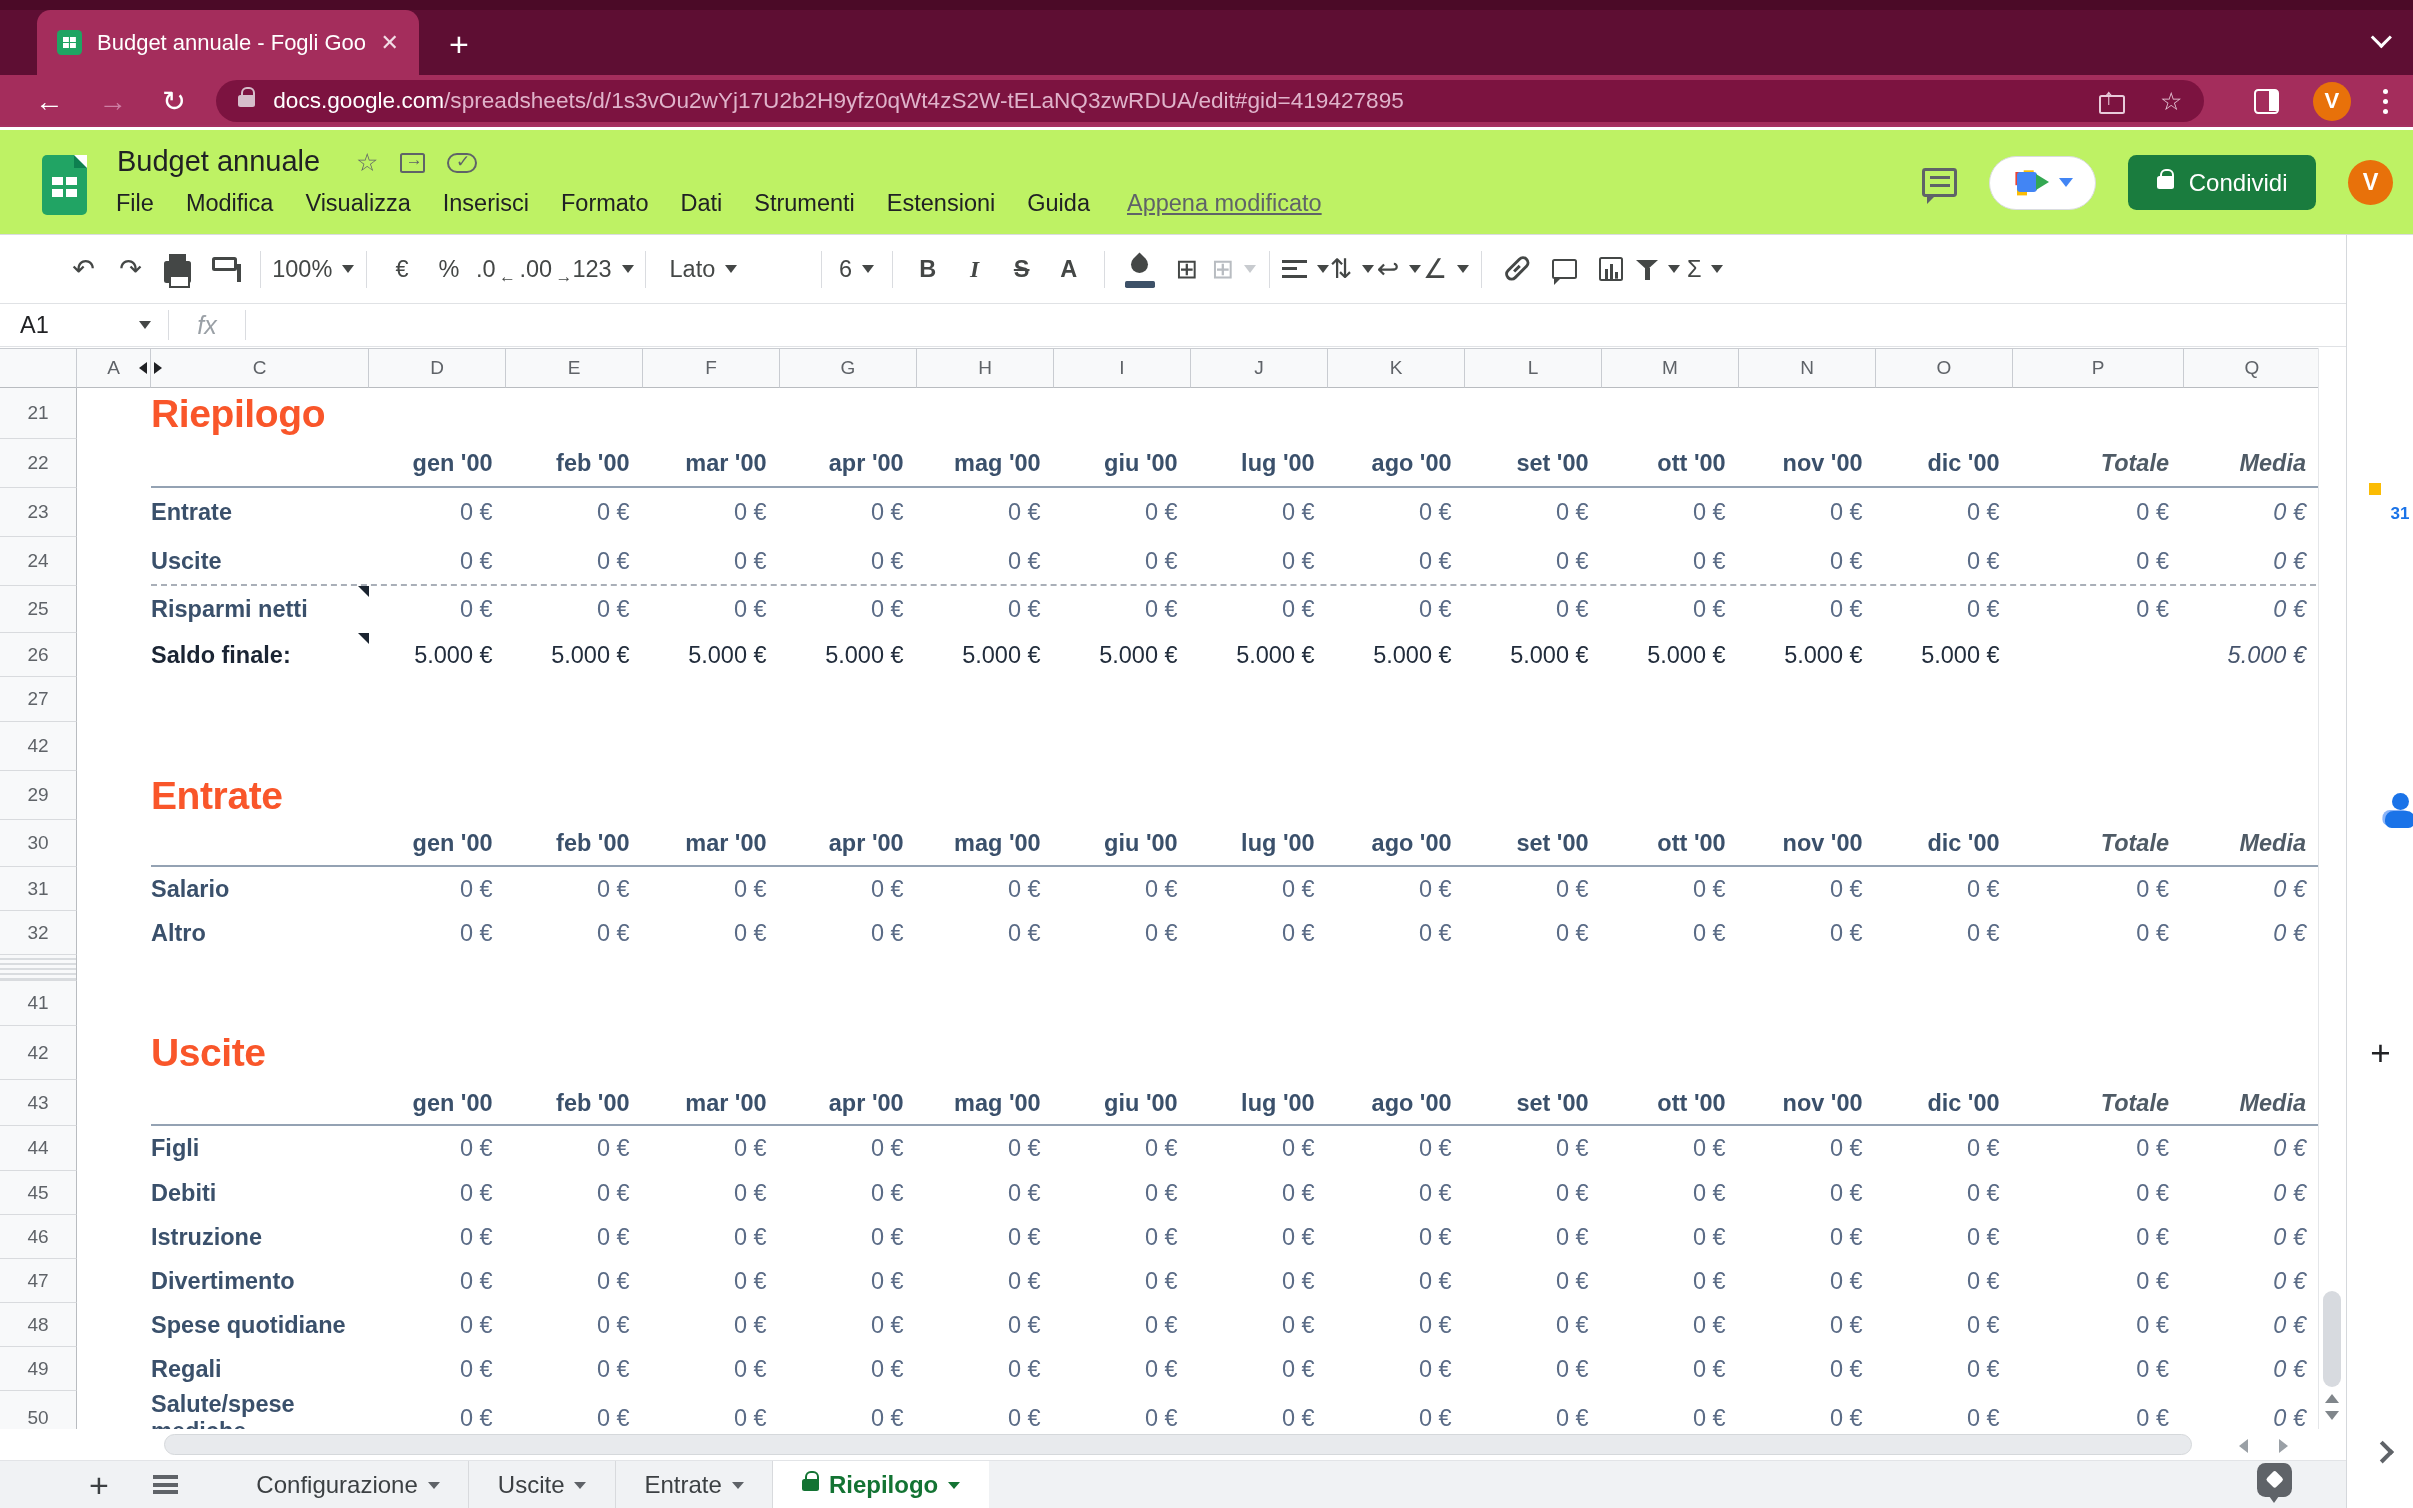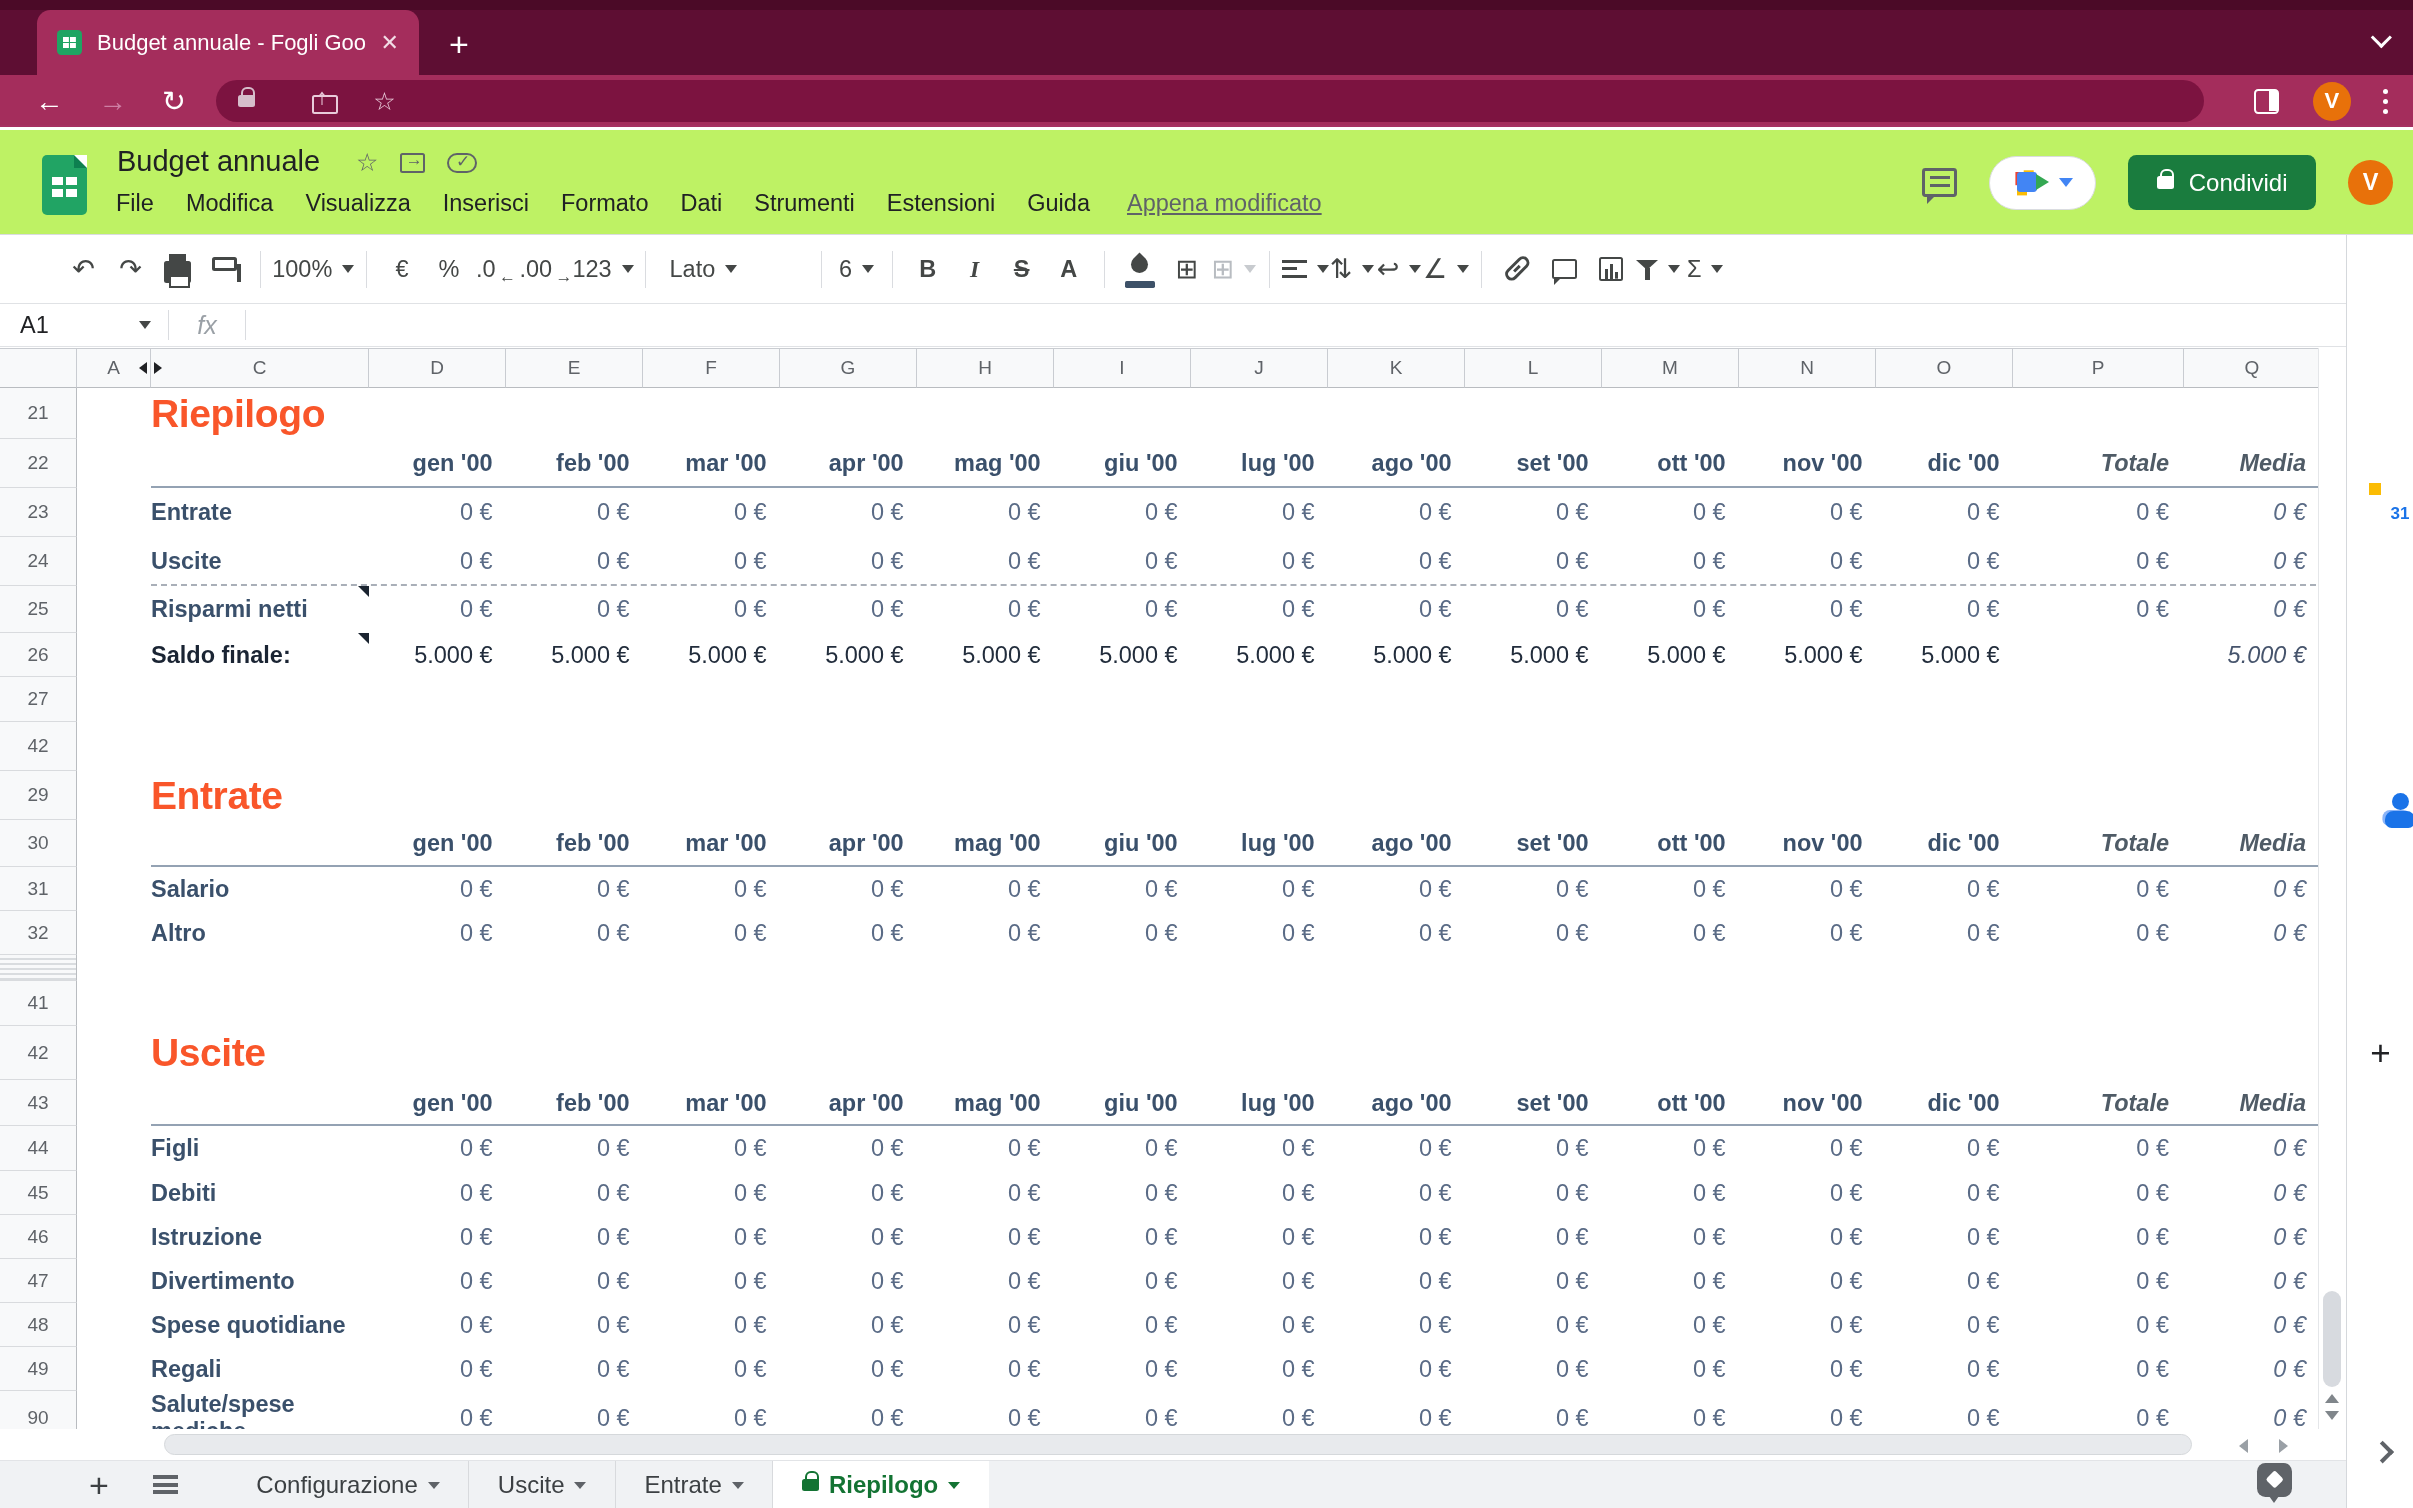--- a/index.html
+++ b/index.html
@@ -206,20 +206,21 @@
     </div>
     <span class="newtab">+</span>
     <span class="win-chevron"></span>
   </div>
   <div id="urlrow">
     <span class="navic">←</span>
     <span class="navic dim">→</span>
     <span class="navic">↻</span>
     <div class="omnibox">
       <span class="padlock"></span>
+      <span class="url"><span class="dom">docs.google.com</span><span class="path">/spreadsheets/d/1s3vOu2wYj17U2b2H9yfz0qWt4zS2W-tELaNQ3zwRDUA/edit#gid=419427895</span></span>
       <span class="share-ic"></span>
       <span class="star-ic">☆</span>
     </div>
     <span class="sidepanel-ic"></span>
     <span class="chrome-avatar">V</span>
     <span class="dots">
         <i></i>
         <i></i>
         <i></i>
       </span>
@@ -718,21 +719,21 @@
         <div class="cell val">0 €</div>
         <div class="cell val">0 €</div>
         <div class="cell val">0 €</div>
         <div class="cell val">0 €</div>
         <div class="cell val">0 €</div>
         <div class="cell val">0 €</div>
         <div class="cell val agg">0 €</div>
         <div class="cell val agg med">0 €</div>
       </div>
       <div class="grow" style="height: 44px;">
-        <div class="rh">90</div>
+        <div class="rh">50</div>
         <div></div>
         <div class="cell lab">Salute/spese mediche</div>
         <div class="cell val">0 €</div>
         <div class="cell val">0 €</div>
         <div class="cell val">0 €</div>
         <div class="cell val">0 €</div>
         <div class="cell val">0 €</div>
         <div class="cell val">0 €</div>
         <div class="cell val">0 €</div>
         <div class="cell val">0 €</div>

